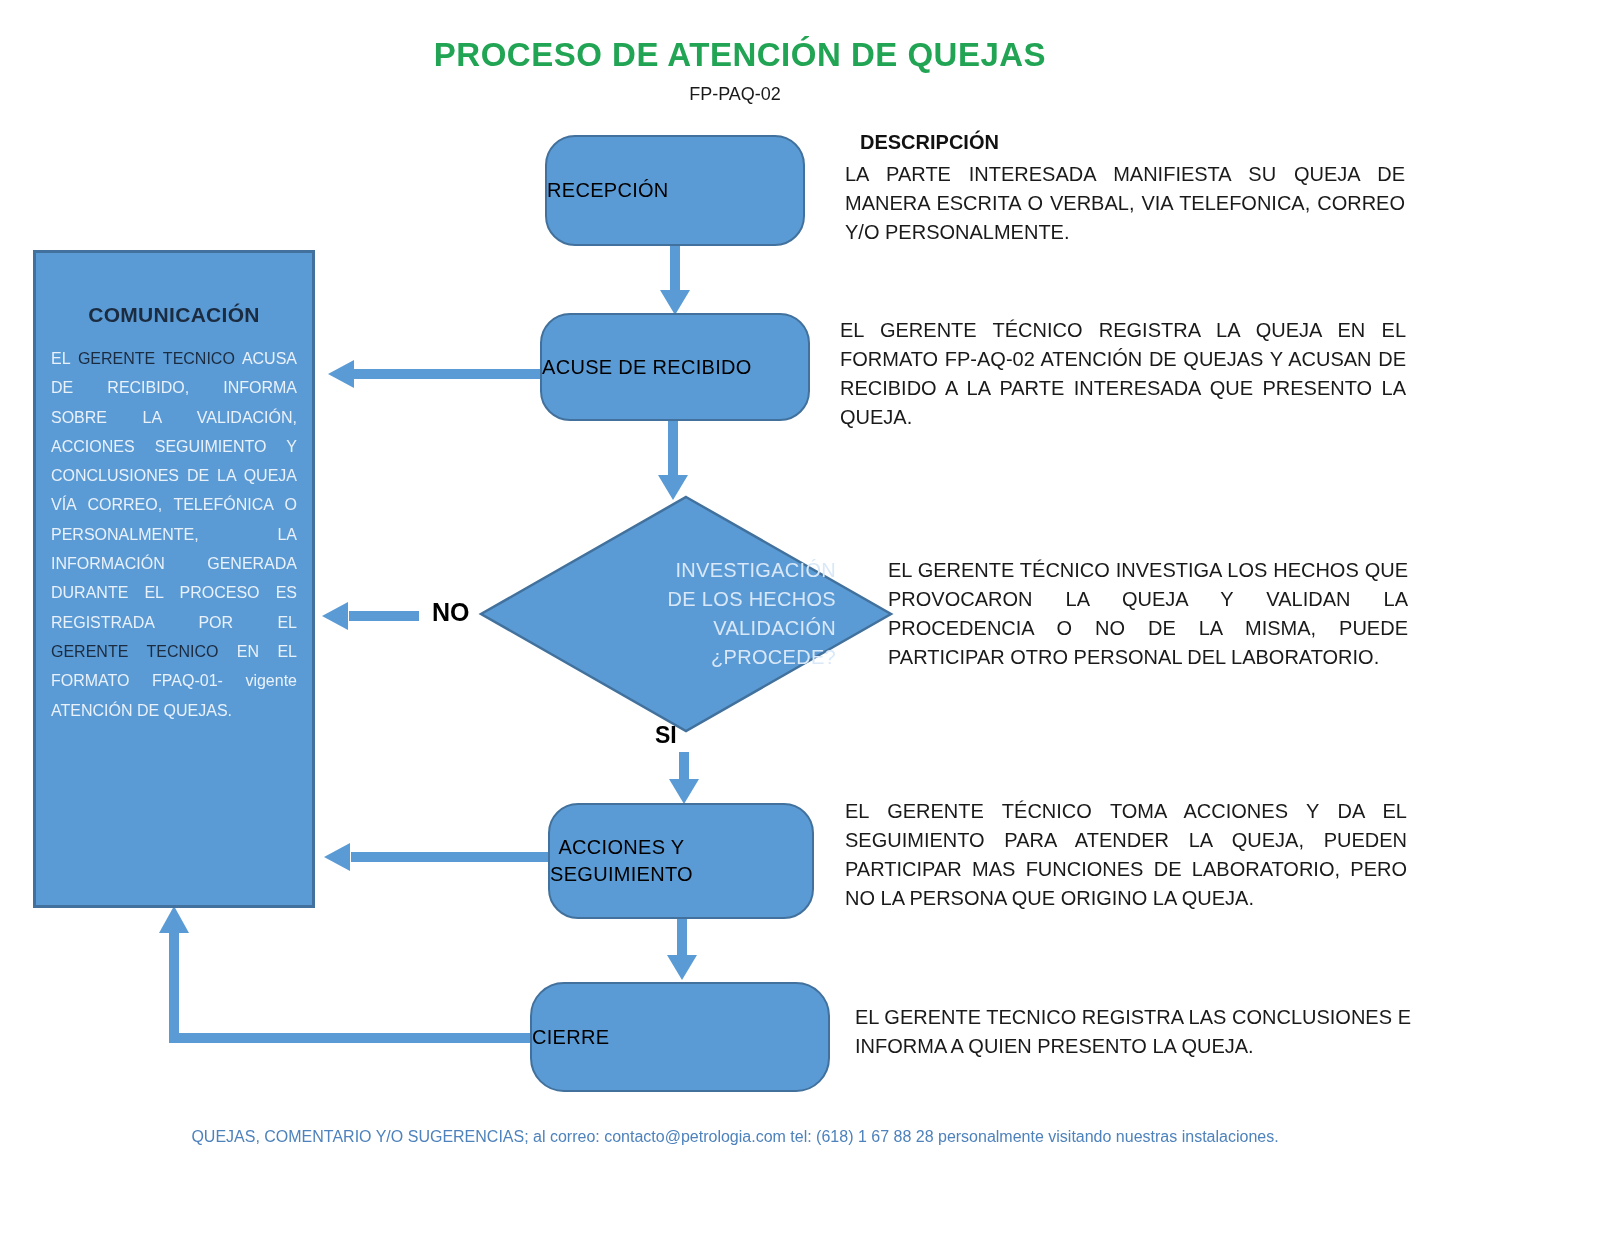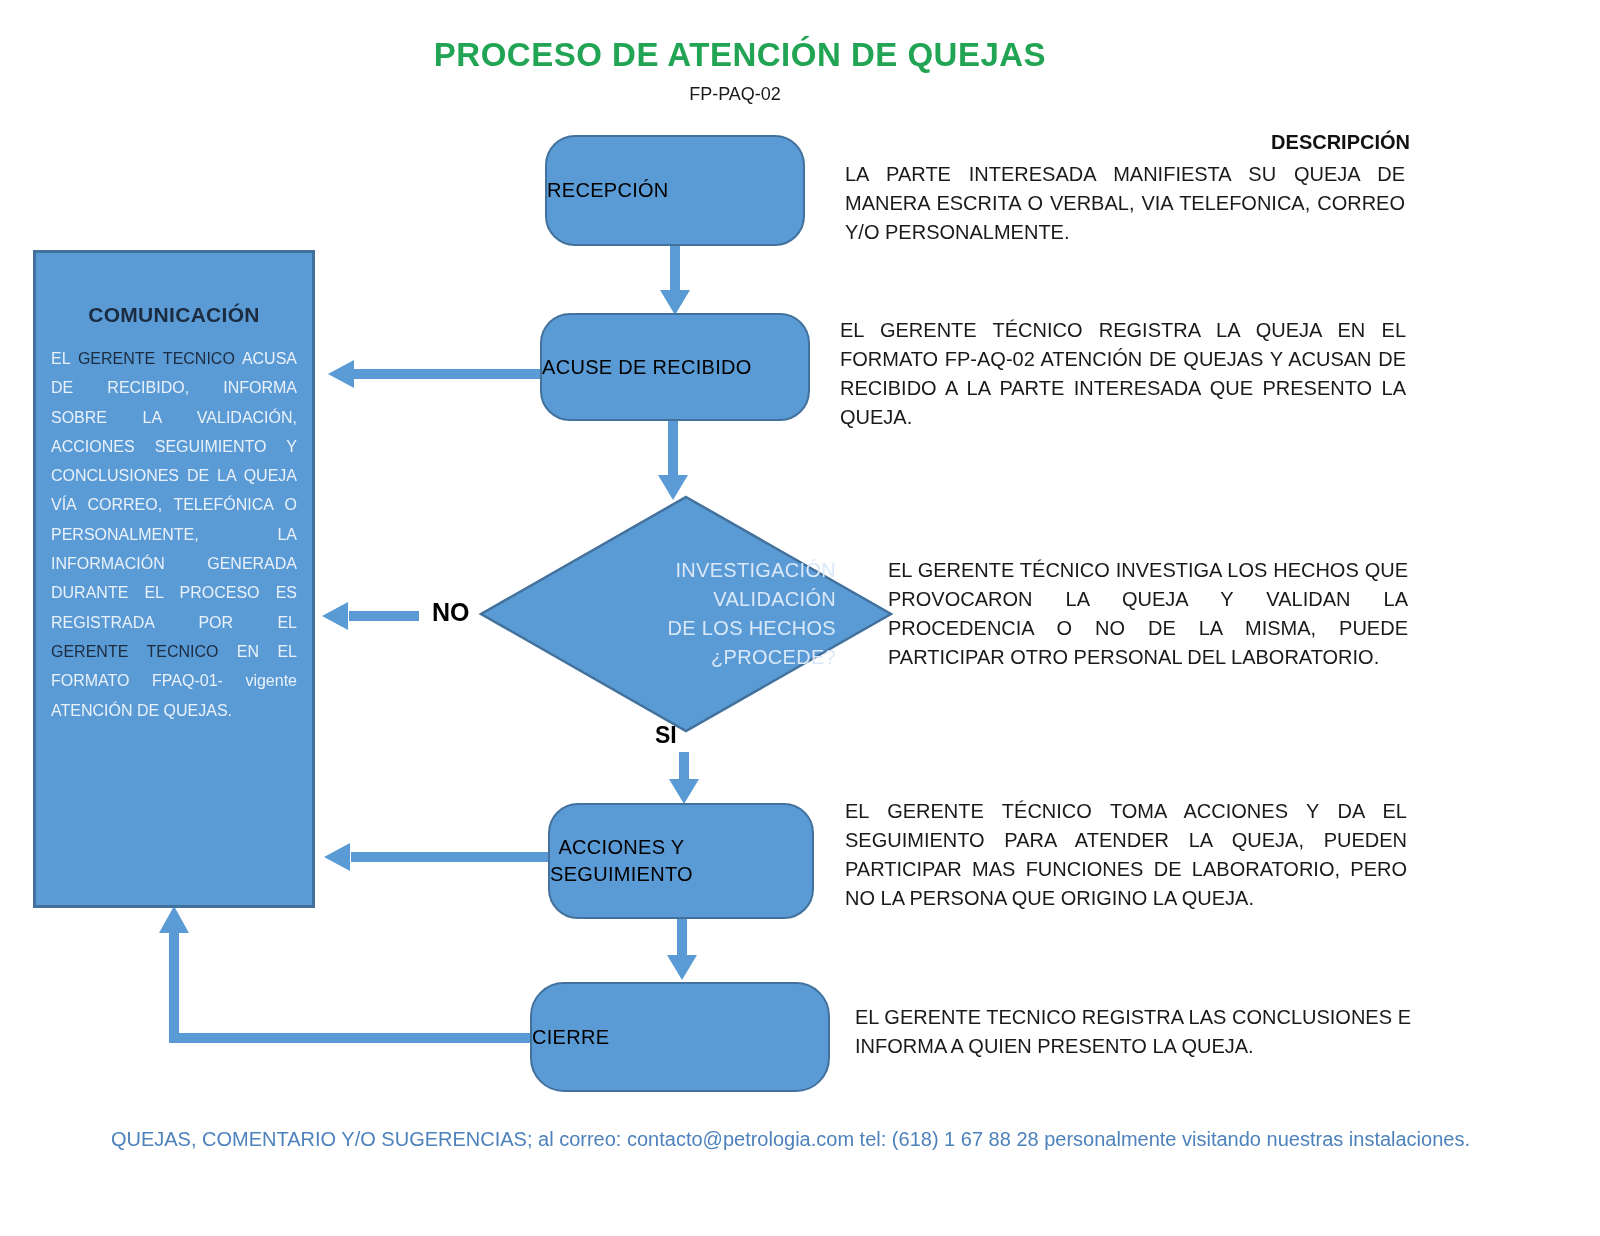--- a/index.html
+++ b/index.html
@@ -34,21 +34,21 @@
     position: absolute;
     left: 0; top: 84px; width: 1470px;
     text-align: center;
     font-size: 18px;
     color: #1a1a1a;
   }
 
   .desc-heading {
     position: absolute;
     left: 860px; top: 131px; width: 550px;
-    text-align: right;
+    text-align: left;
     font-size: 20px;
     font-weight: bold;
     color: #111111;
   }
   .desc {
     position: absolute;
     font-size: 20px;
     line-height: 29px;
     color: #1a1a1a;
     text-align: justify;
@@ -115,22 +115,22 @@
     font-size: 16px;
     line-height: 29.3px;
     color: #E9F1FA;
     text-align: justify;
   }
   .com-body .dark-seg { color: #1B2B40; }
 
   .footer {
     position: absolute;
     left: 0; top: 1128px; width: 1470px;
-    text-align: right;
-    font-size: 20px;
+    text-align: center;
+    font-size: 16px;
     color: #4D82BC;
   }
 
   .arrow-shaft { stroke: #5B9BD5; stroke-width: 10; fill: none; }
   .arrow-head  { fill: #5B9BD5; stroke: none; }
 </style>
 </head>
 <body>
 
 <div class="canvas">
@@ -186,22 +186,22 @@
 
   <div class="node node-recepcion">
     <span>RECEPCIÓN</span>
   </div>
   <div class="node node-acuse">
     <span>ACUSE DE RECIBIDO</span>
   </div>
 
   <div class="diamond-text">
     <div>INVESTIGACIÓN</div>
+    <div>DE LOS HECHOS</div>
     <div>VALIDACIÓN</div>
-    <div>DE LOS HECHOS</div>
     <div>¿PROCEDE?</div>
   </div>
 
   <div class="decision-label label-no">NO</div>
   <div class="decision-label label-si">SI</div>
 
   <div class="node node-acciones">
     <span>
       <span>ACCIONES Y</span><br>
       <span>SEGUIMIENTO</span>

